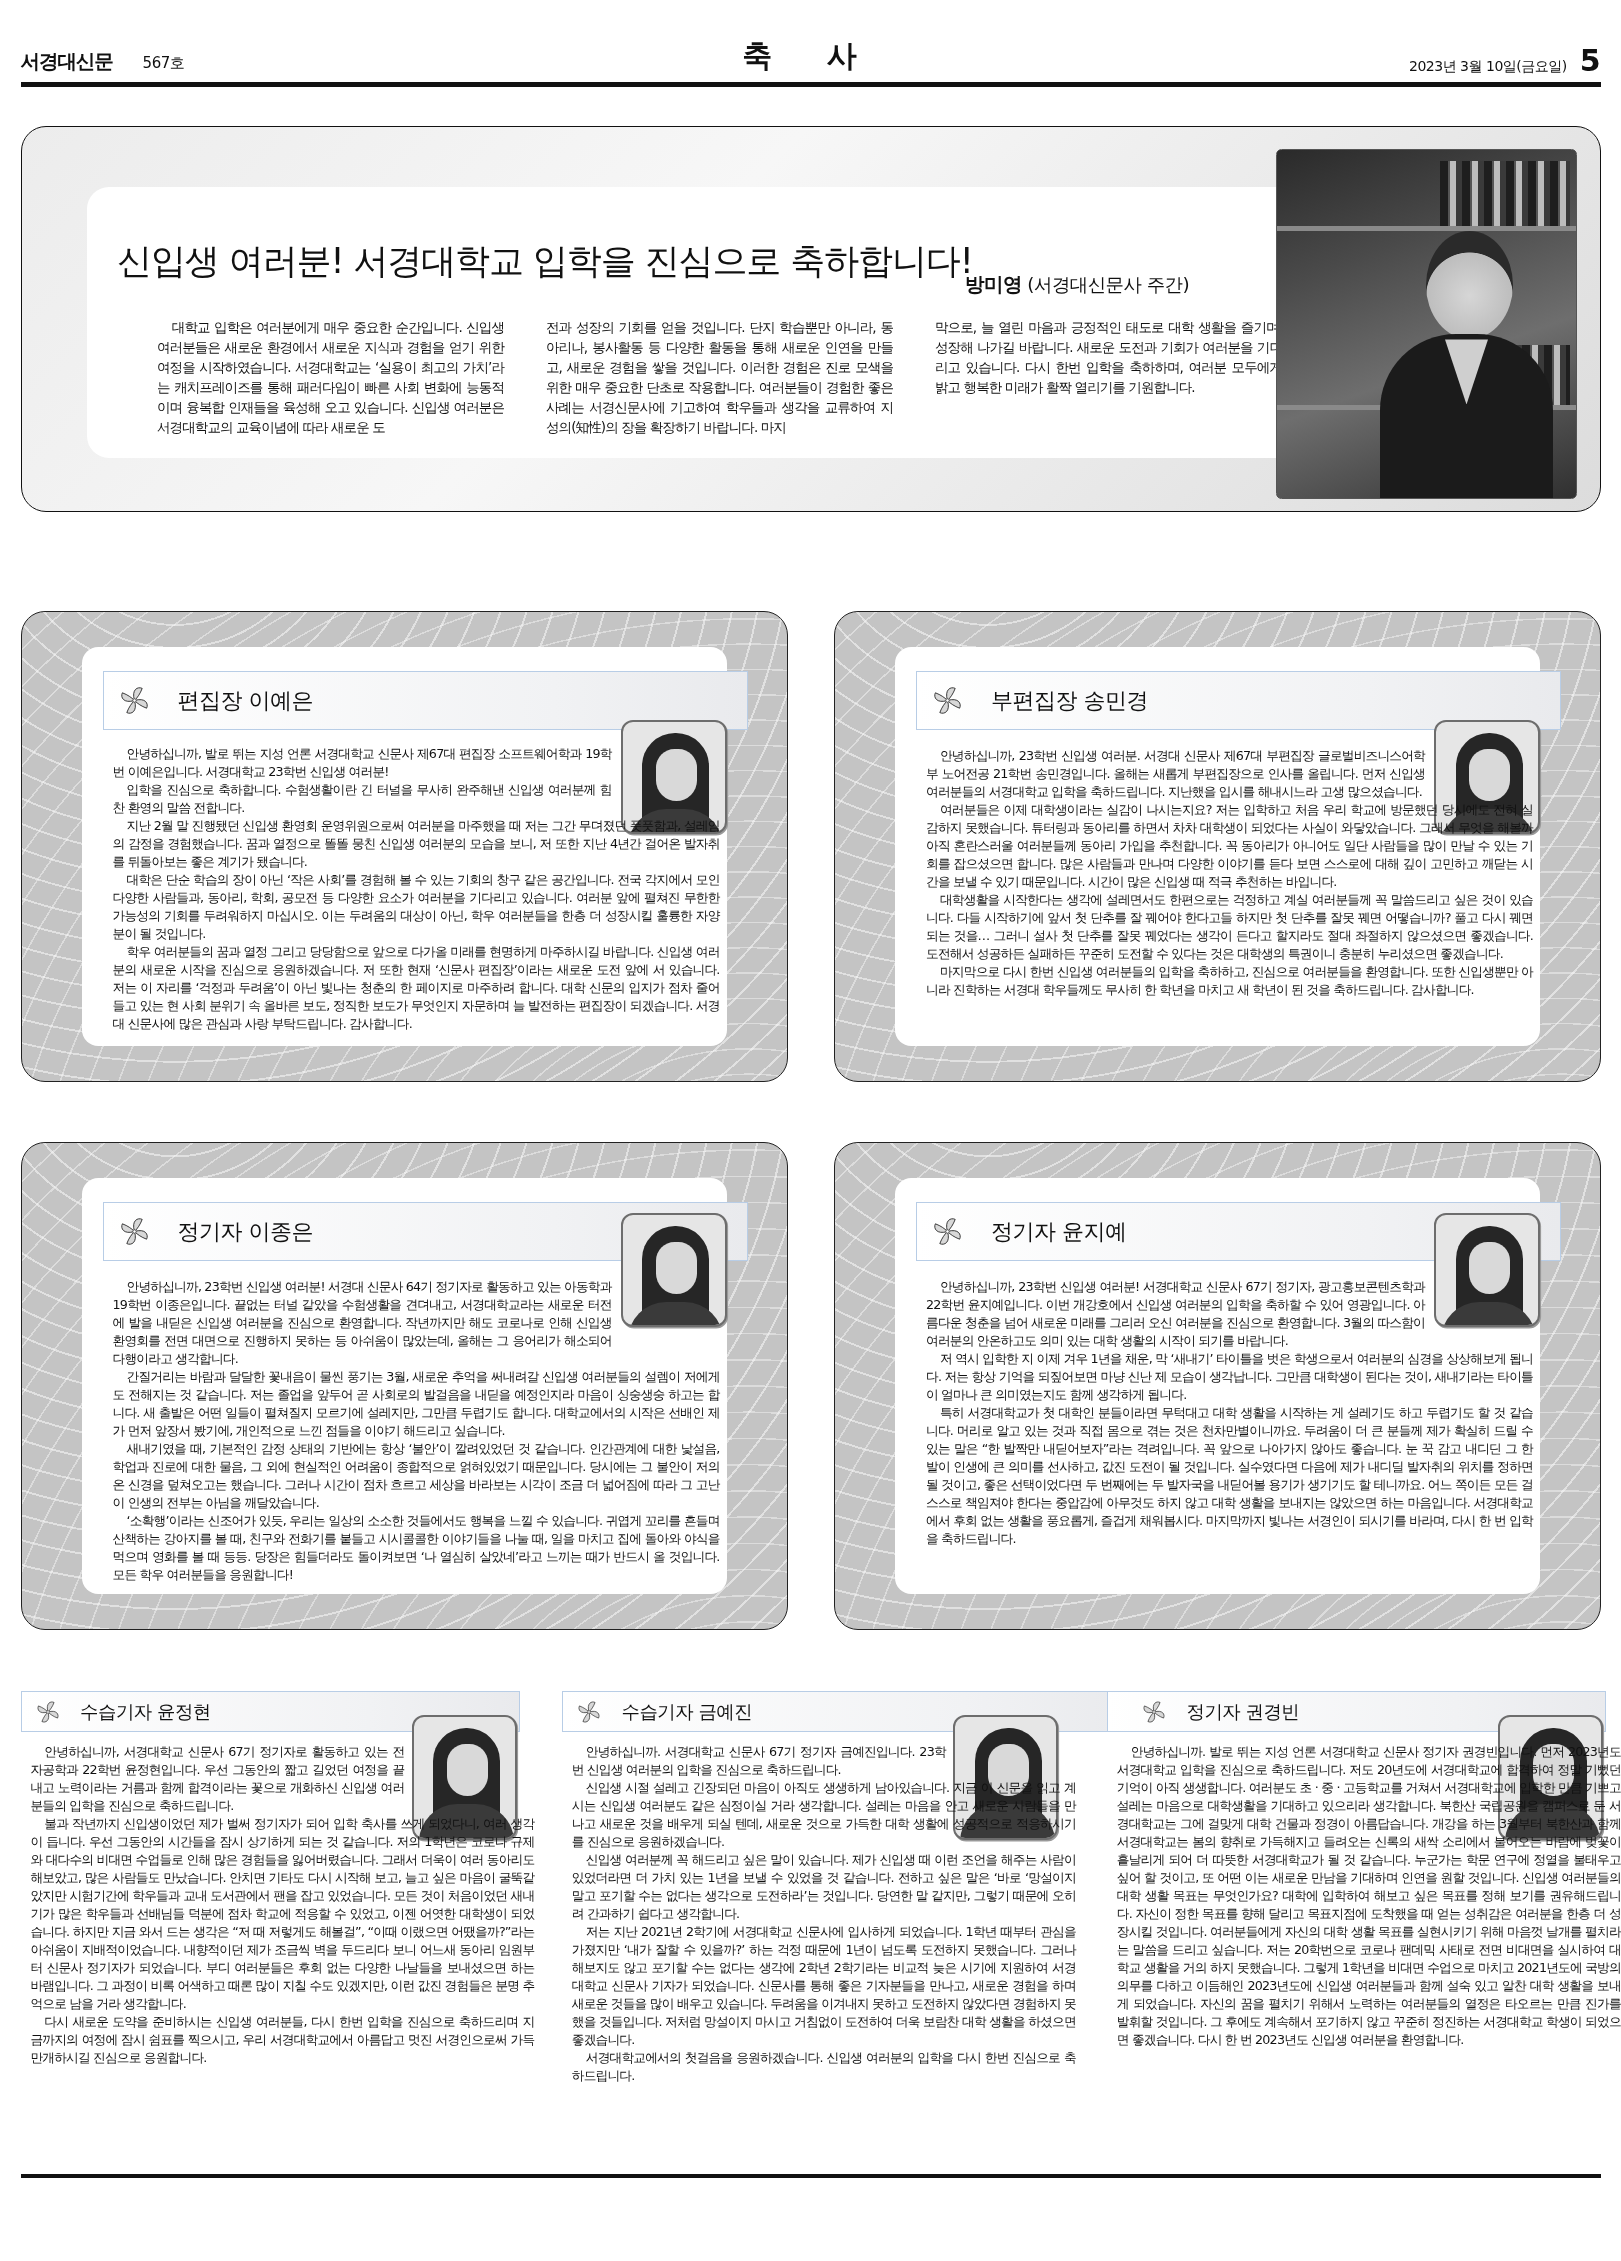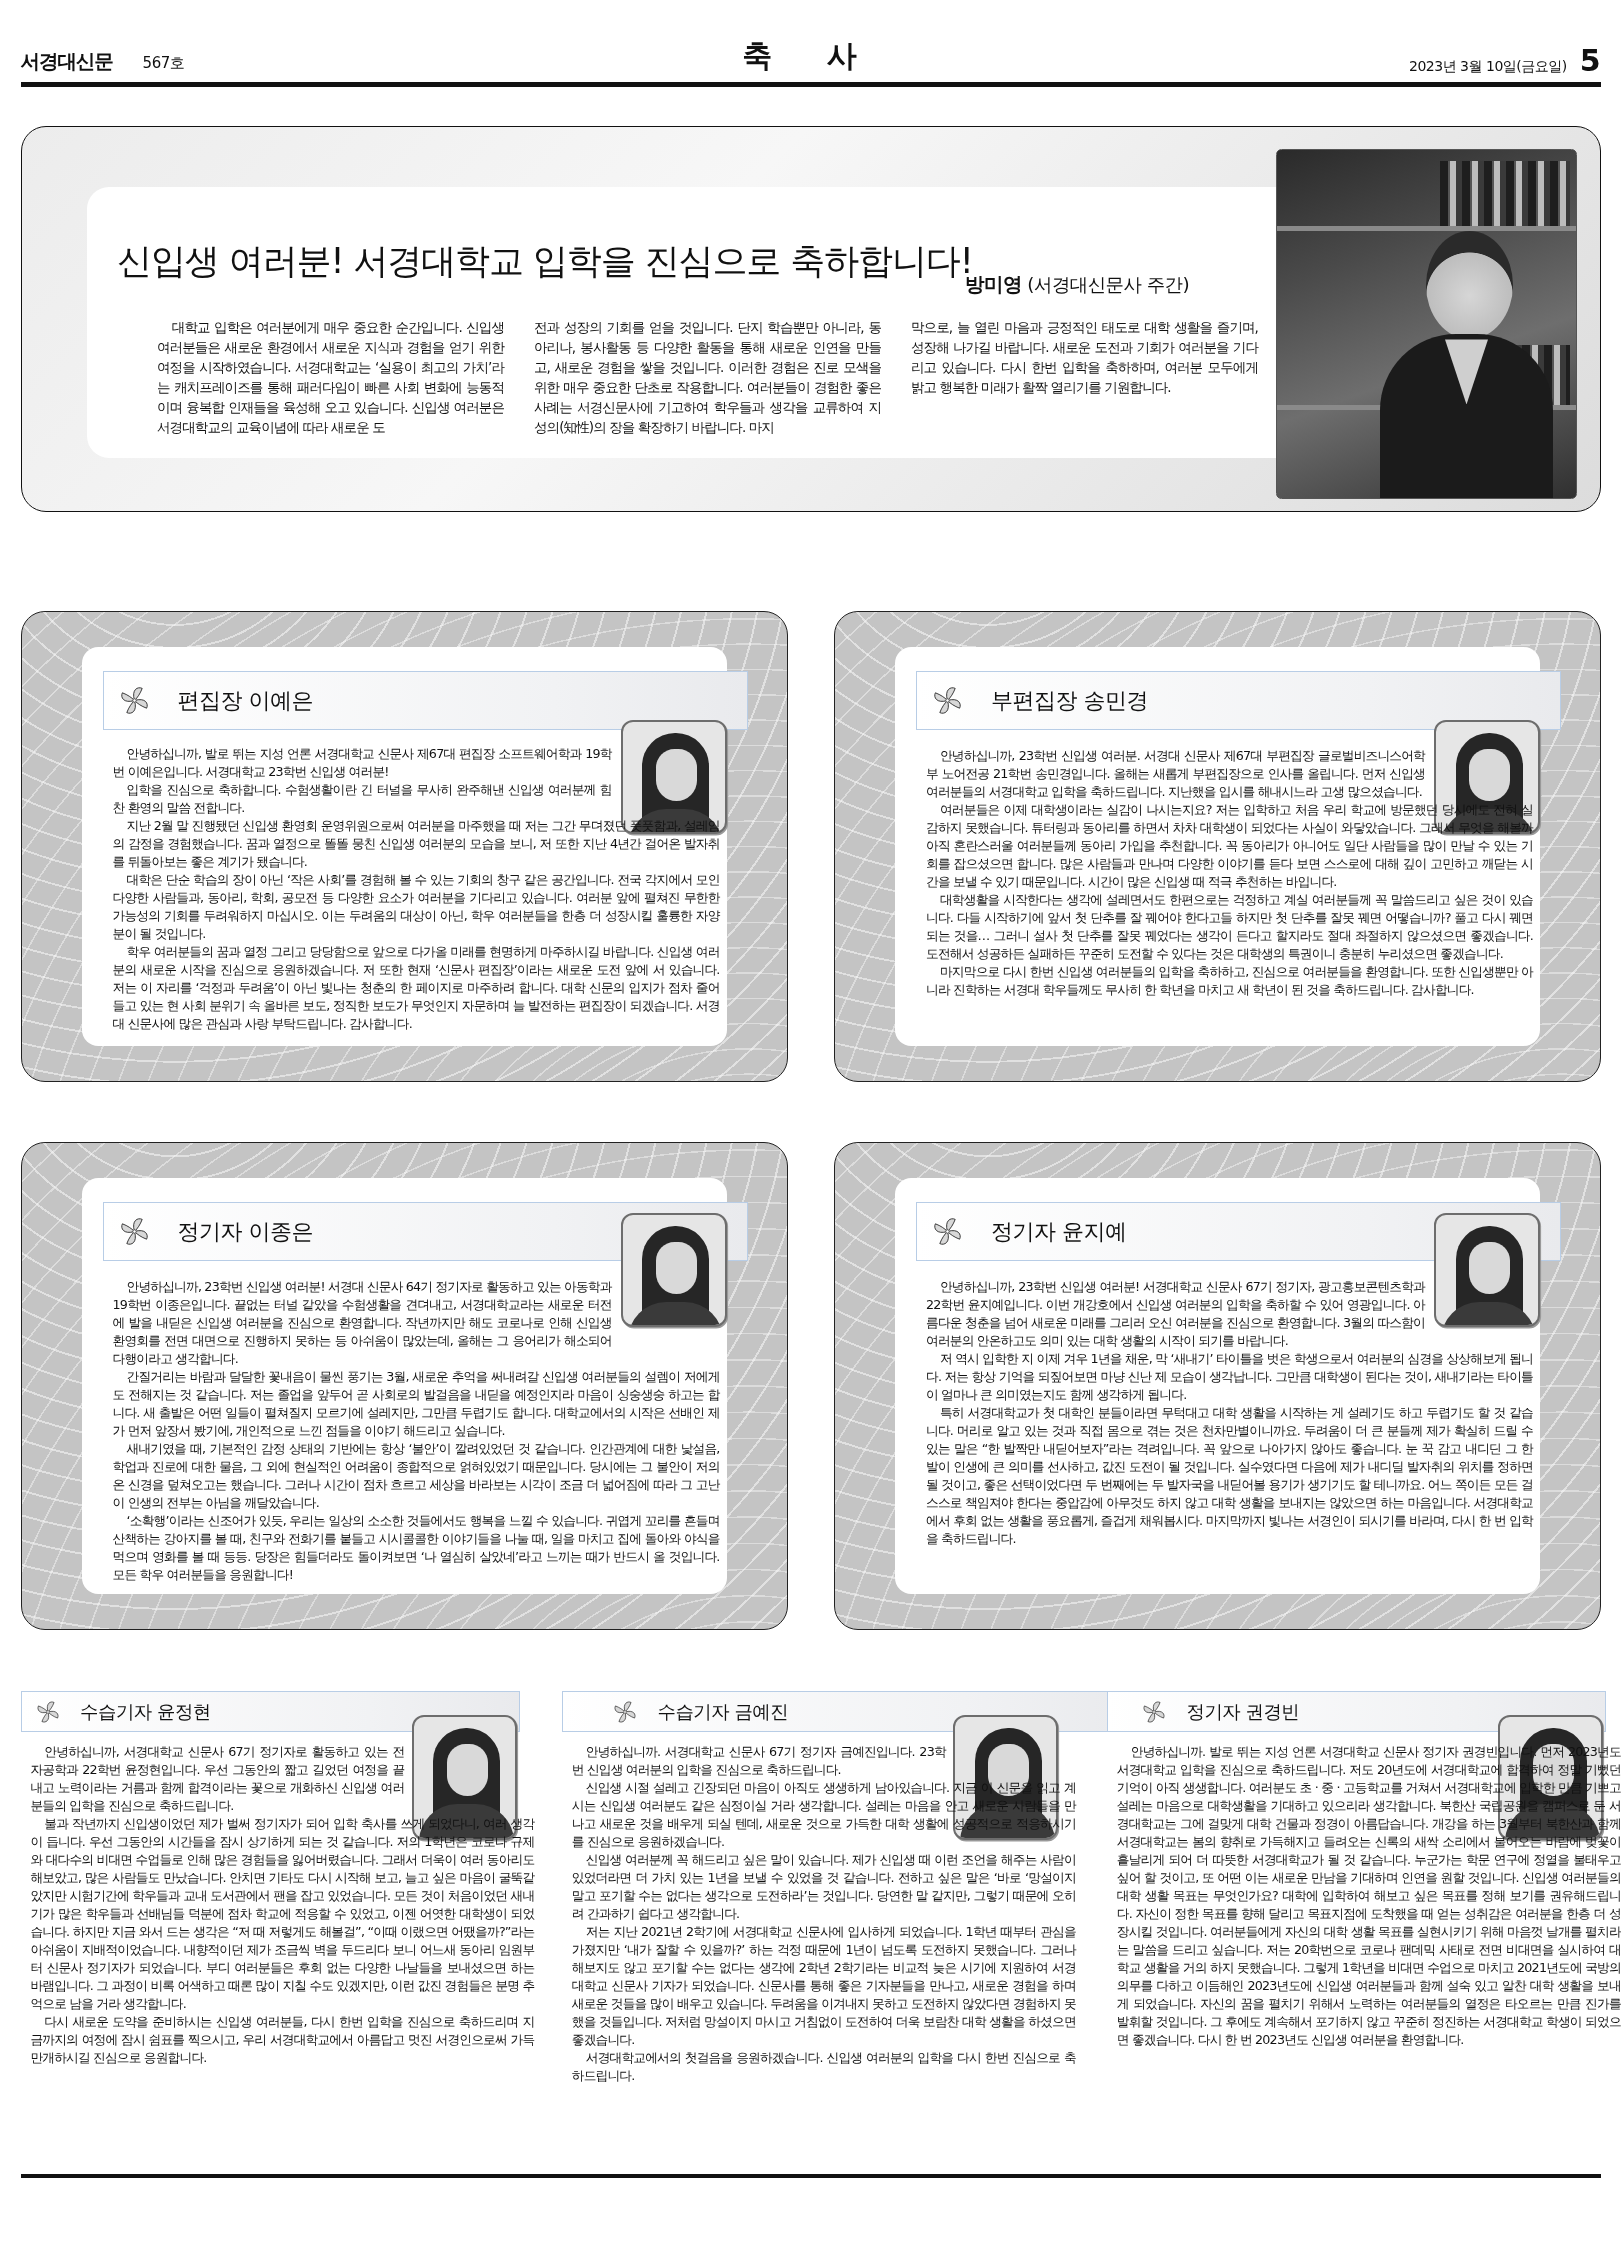--- a/index.html
+++ b/index.html
@@ -18,21 +18,21 @@
   .rule-top { position: absolute; left: 20.6px; top: 82px; width: 1580px; height: 5.4px; background: #111; }
   .rule-bottom { position: absolute; left: 20.6px; top: 2174px; width: 1580px; height: 4.3px; background: #111; }
 
   
   .lead-frame { position: absolute; left: 20.6px; top: 126px; width: 1580px; height: 386px; border: 1.6px solid #111; border-radius: 25px;
     background: linear-gradient(135deg, #ececec 0%, #f7f7f7 40%, #dcdcdc 100%); overflow: hidden; }
   .lead-inner { position: absolute; left: 65px; top: 60px; width: 1219px; height: 271px; background: #fff; border-radius: 22px; }
   .lead-title { position: absolute; left: 117px; top: 238px; font-size: 35px; letter-spacing: -1.1px; font-weight: normal; }
   .lead-byline { position: absolute; left: 965px; top: 271px; font-size: 18.4px; letter-spacing: -0.5px; }
   .lead-byline .name { font-weight: bold; font-size: 19.5px; }
-  .lead-cols { position: absolute; left: 157px; top: 317px; display: flex; gap: 30px; }
+  .lead-cols { position: absolute; left: 157px; top: 317px; display: flex; gap: 42px; }
   .lead-col { width: 347px; font-size: 13.5px; line-height: 20px; letter-spacing: -0.9px; text-align: justify; }
   .lead-photo { position: absolute; left: 1276px; top: 149px; width: 301px; height: 350px; border-radius: 5.4px; border: 1.6px solid #555;
     background: linear-gradient(160deg, #2a2a2a 0%, #4a4a4a 30%, #6e6e6e 60%, #303030 100%); overflow: hidden; }
   .shelf { position: absolute; left: 0; width: 100%; height: 5.4px; background: #8a8a8a; }
   .books { position: absolute; height: 65px; background: repeating-linear-gradient(90deg, #1e1e1e 0 7.6px, #555 7.6px 9.8px, #bdbdbd 9.8px 16.3px, #3a3a3a 16.3px 22px); }
   .person { position: absolute; left: 103px; top: 81px; width: 173px; height: 271px; }
   .head { position: absolute; left: 46px; top: 0; width: 87px; height: 108px; border-radius: 50%; background: radial-gradient(circle at 50% 60%, #d6d6d6 0%, #bdbdbd 55%, #2a2a2a 56%); }
   .torso { position: absolute; left: 0; top: 103px; width: 173px; height: 173px; border-radius: 76px 76px 0 0; background: #1b1b1b; }
   .torso:after { content: ""; position: absolute; left: 65px; top: 5.4px; width: 43px; height: 65px; background: #cfcfcf; clip-path: polygon(0 0,100% 0,50% 100%); }
 
@@ -235,21 +235,21 @@
       <div class="ph-body"></div>
     </div>
   <div class="low-body" style="width:504px;">
     <p style="width:374px">안녕하십니까, 서경대학교 신문사 67기 정기자로 활동하고 있는 전자공학과 22학번 윤정현입니다. 우선 그동안의 짧고 길었던 여정을 끝내고 노력이라는 거름과 함께 합격이라는 꽃으로 개화하신 신입생 여러분들의 입학을 진심으로 축하드립니다.</p>
     <p>불과 작년까지 신입생이었던 제가 벌써 정기자가 되어 입학 축사를 쓰게 되었다니, 여러 생각이 듭니다. 우선 그동안의 시간들을 잠시 상기하게 되는 것 같습니다. 저의 1학년은 코로나 규제와 대다수의 비대면 수업들로 인해 많은 경험들을 잃어버렸습니다. 그래서 더욱이 여러 동아리도 해보았고, 많은 사람들도 만났습니다. 안치면 기타도 다시 시작해 보고, 늘고 싶은 마음이 굴뚝같았지만 시험기간에 학우들과 교내 도서관에서 팬을 잡고 있었습니다. 모든 것이 처음이었던 새내기가 많은 학우들과 선배님들 덕분에 점차 학교에 적응할 수 있었고, 이젠 어엿한 대학생이 되었습니다. 하지만 지금 와서 드는 생각은 “저 때 저렇게도 해볼걸”, “이때 이랬으면 어땠을까?”라는 아쉬움이 지배적이었습니다. 내향적이던 제가 조금씩 벽을 두드리다 보니 어느새 동아리 임원부터 신문사 정기자가 되었습니다. 부디 여러분들은 후회 없는 다양한 나날들을 보내셨으면 하는 바램입니다. 그 과정이 비록 어색하고 때론 많이 지칠 수도 있겠지만, 이런 값진 경험들은 분명 추억으로 남을 거라 생각합니다.</p>
     <p>다시 새로운 도약을 준비하시는 신입생 여러분들, 다시 한번 입학을 진심으로 축하드리며 지금까지의 여정에 잠시 쉼표를 찍으시고, 우리 서경대학교에서 아름답고 멋진 서경인으로써 가득 만개하시길 진심으로 응원합니다.</p>
   </div>
 </div>
 
 <div class="low" style="left:562px;width:512px;">
-  <div class="card-head" style="width:574px;padding-left:36px;">
+  <div class="card-head" style="width:574px;">
     <svg class="pinwheel" viewBox="0 0 60 60">
         <g fill="#d8d8d8" stroke="#222" stroke-width="1.6">
           <path d="M30 30 C24 10 36 4 44 8 C40 18 36 24 30 30Z"></path>
           <path d="M30 30 C50 24 56 36 52 44 C42 40 36 36 30 30Z"></path>
           <path d="M30 30 C36 50 24 56 16 52 C20 42 24 36 30 30Z"></path>
           <path d="M30 30 C10 36 4 24 8 16 C18 20 24 24 30 30Z"></path>
         </g>
         <circle cx="30" cy="30" r="3" fill="#fff" stroke="#222"></circle>
       </svg>
     <span class="card-title">수습기자 금예진</span>

